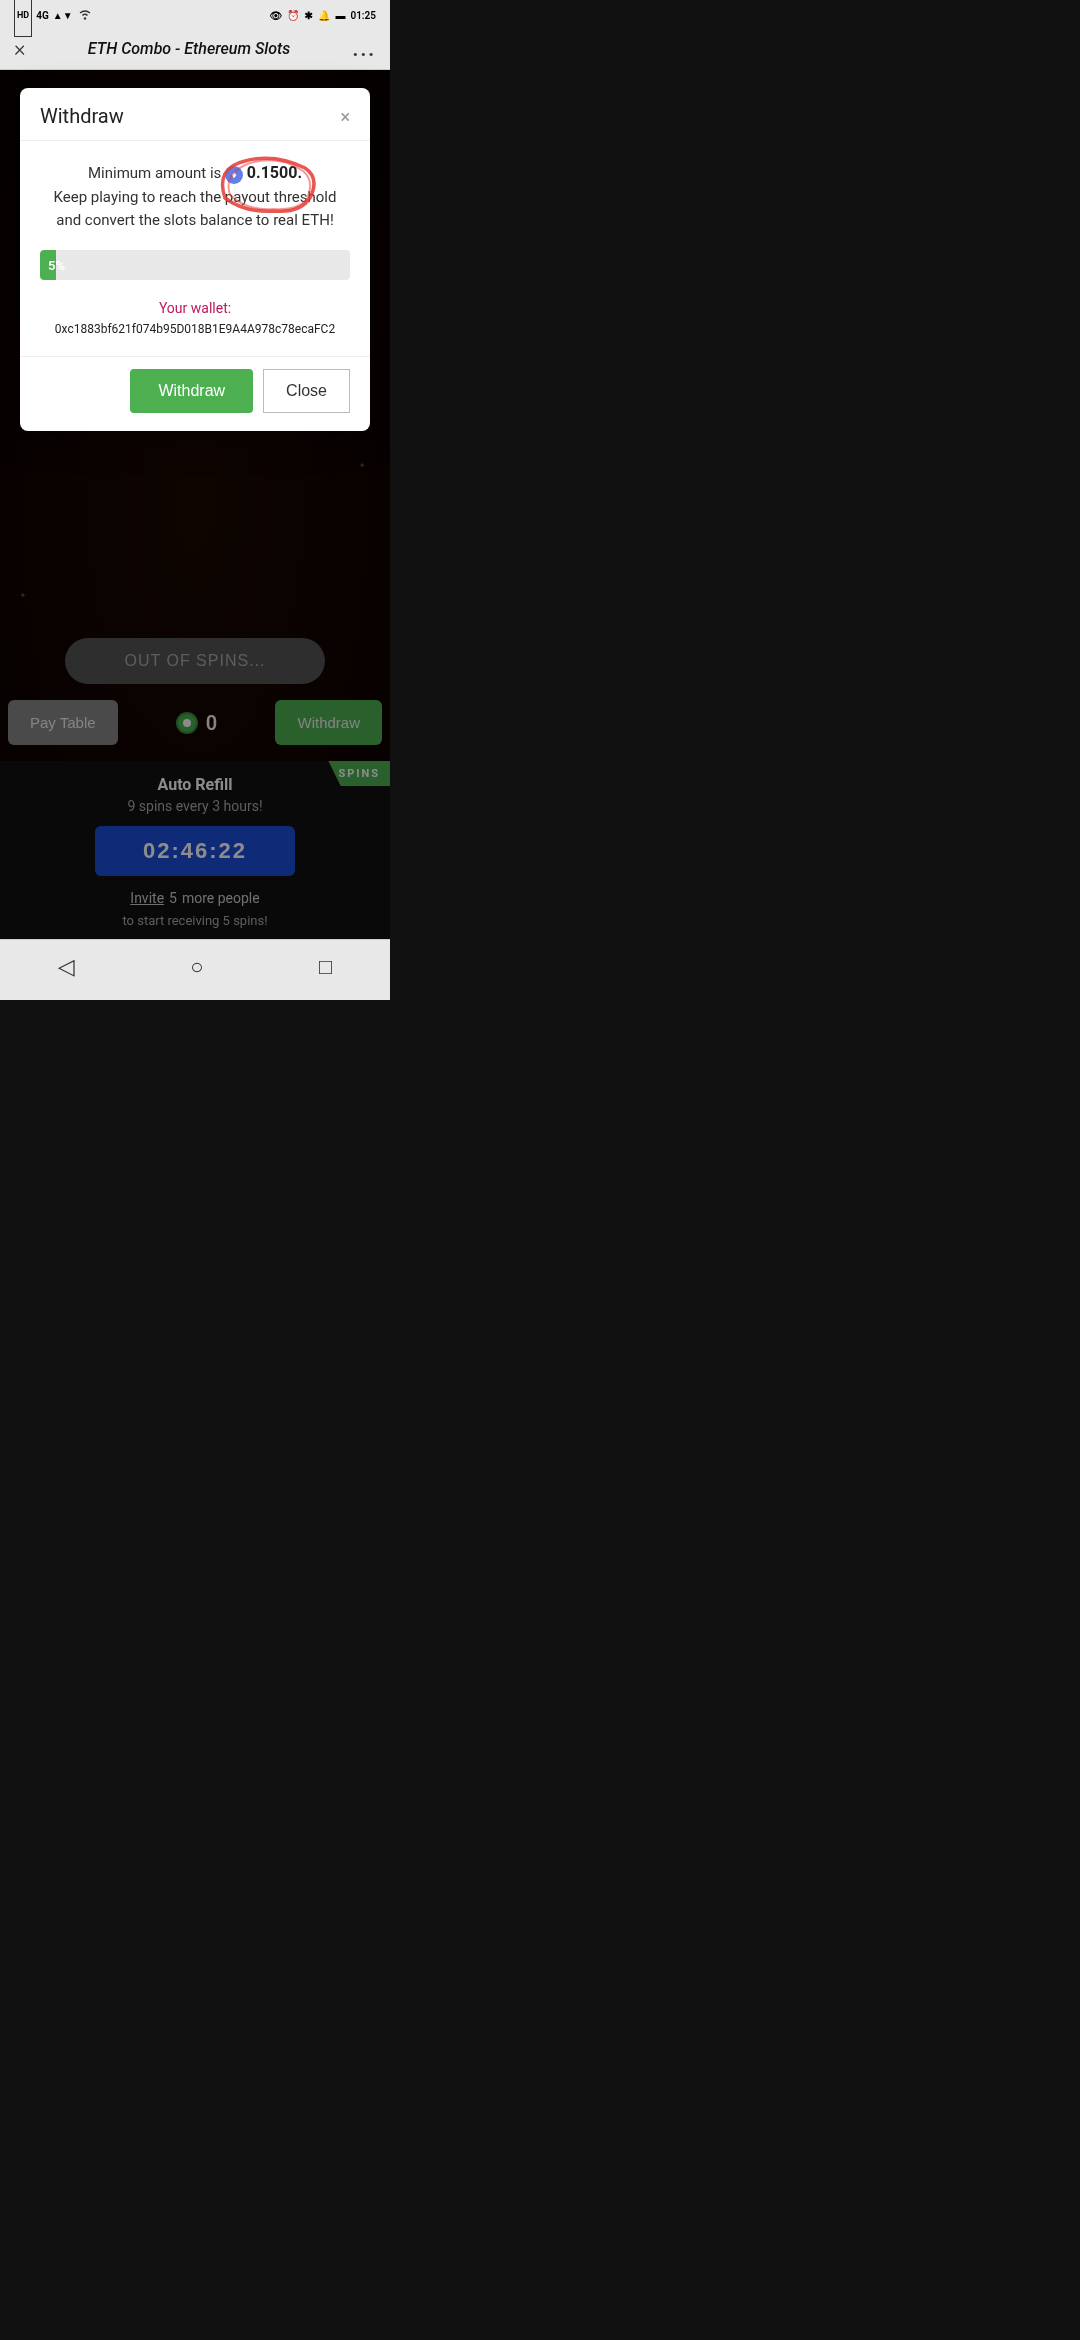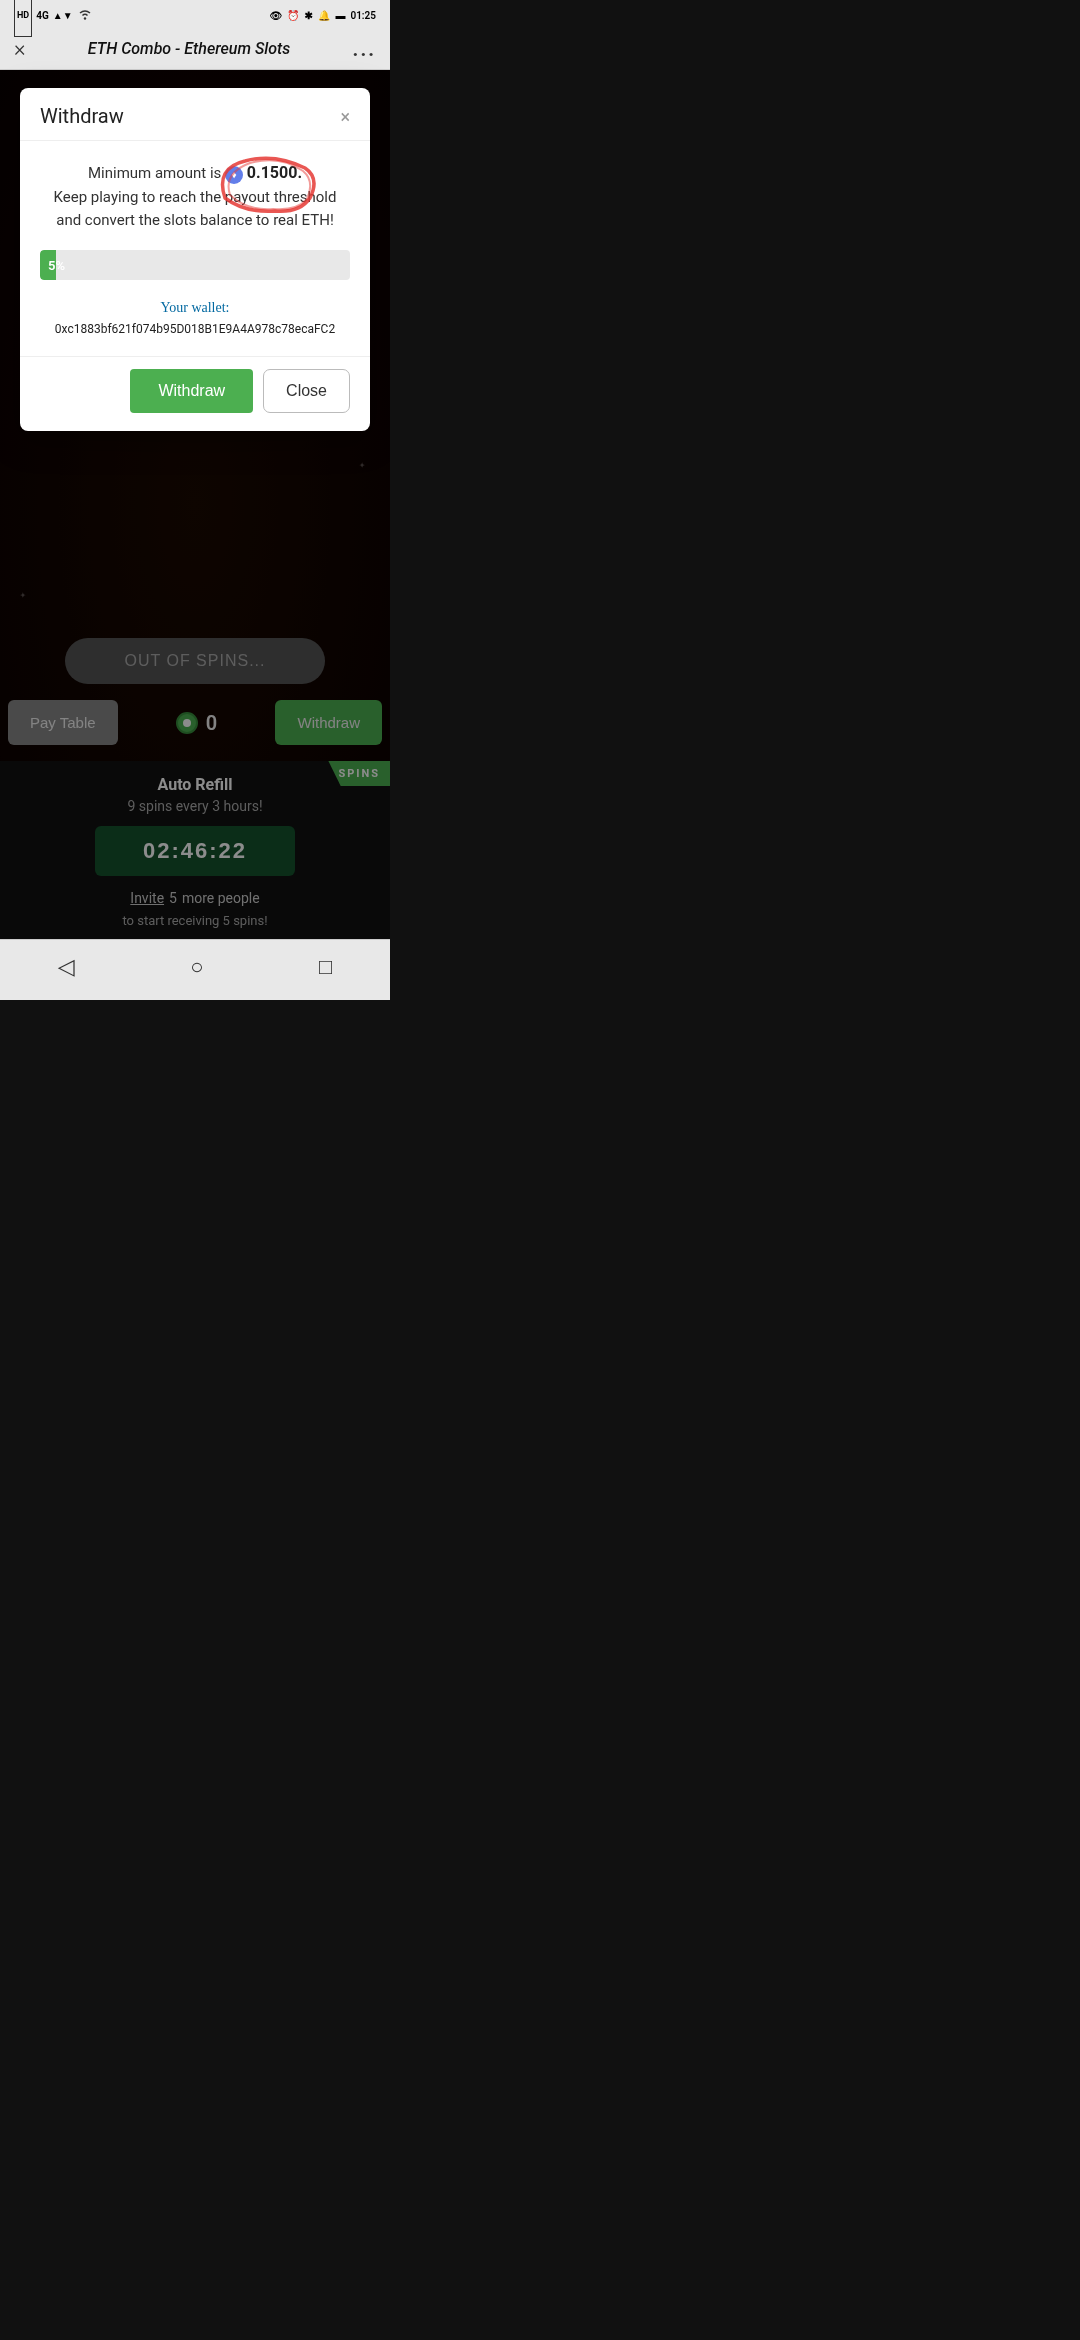--- a/index.html
+++ b/index.html
@@ -196,23 +196,22 @@
     }
     .progress-label {
       color: #fff;
       font-size: 13px;
       font-weight: 600;
     }
 
     .wallet-label {
       text-align: center;
       font-size: 14px;
-      color: #0369a1;
+      color: #be185d;
       margin-bottom: 6px;
-      font-family: Liberation Serif, serif;
     }
     .wallet-address {
       text-align: center;
       font-size: 12px;
       color: #222;
       word-break: break-all;
       margin-bottom: 4px;
     }
 
     .modal-footer {
@@ -229,21 +228,21 @@
       border: none;
       border-radius: 4px;
       padding: 12px 28px;
       font-size: 16px;
       cursor: pointer;
     }
     .btn-close {
       background: #fff;
       color: #333;
       border: 1.5px solid #bbb;
-      border-radius: 7px;
+      border-radius: 0;
       padding: 12px 22px;
       font-size: 16px;
       cursor: pointer;
     }
 
     
     .out-of-spins-row {
       display: flex;
       justify-content: center;
       padding: 24px 0 16px;
@@ -342,21 +341,21 @@
       margin-bottom: 4px;
     }
 
     .auto-refill-sub {
       color: #aaa;
       font-size: 14px;
       margin-bottom: 12px;
     }
 
     .timer-btn {
-      background: #14532d;
+      background: #1d4ed8;
       color: #fff;
       border: none;
       border-radius: 6px;
       padding: 12px 48px;
       font-size: 22px;
       font-weight: 700;
       letter-spacing: 2px;
       margin-bottom: 14px;
     }
 

